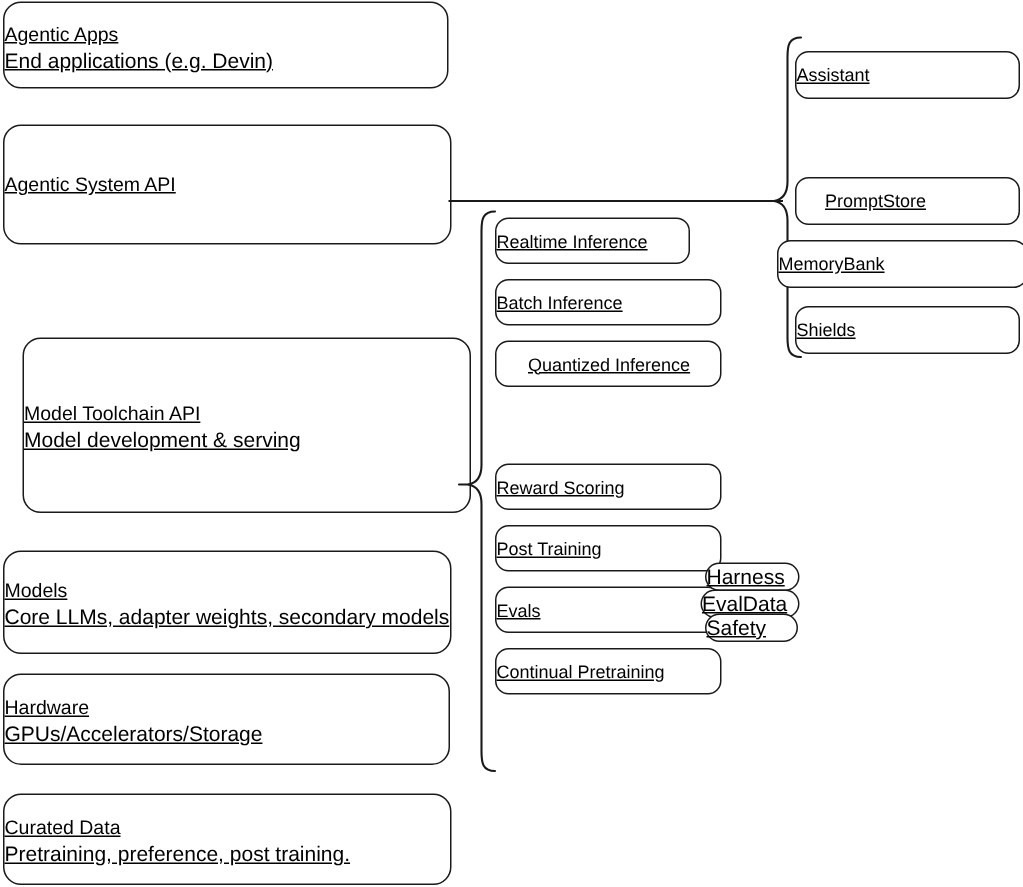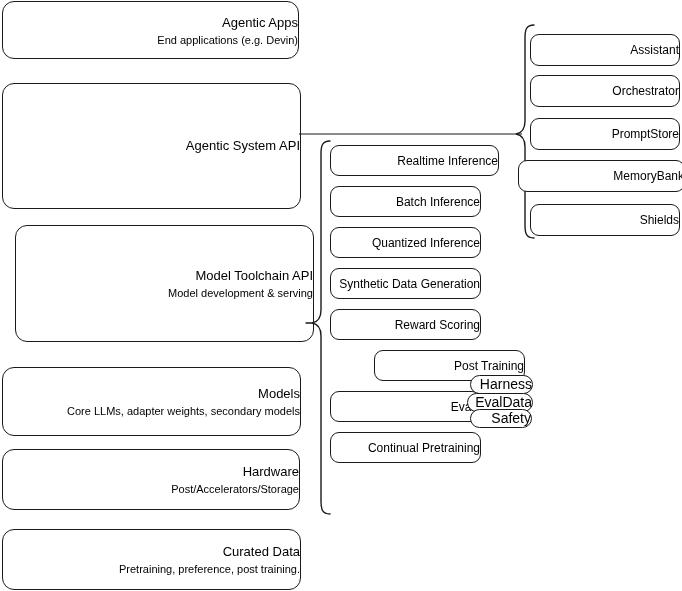--- a/index.html
+++ b/index.html
@@ -22,35 +22,36 @@
     width: 682px;
     height: 591px;
   }
   .node {
     position: absolute;
     box-sizing: border-box;
     background: #ffffff;
     border: 1px solid #1a1a1a;
     display: flex;
     flex-direction: column;
-    align-items: flex-end;
+    align-items: flex-start;
     justify-content: center;
     text-align: center;
+    text-decoration: underline;
   }
   
   .layer {
     border-radius: 12px;
   }
   .layer .title {
     font-size: 13px;
     line-height: 16px;
     color: #000;
   }
   .layer .subtitle {
-    font-size: 11px;
+    font-size: 14px;
     line-height: 12px;
     margin-top: 3px;
     color: #000;
   }
   
   .chip {
     border-radius: 9px;
     font-size: 12px;
     line-height: 14px;
   }
@@ -70,37 +71,37 @@
 </head>
 <body>
 
 <div id="canvas">
 
   <div class="node layer" style="left:2px; top:1px; width:297px; height:58px;">
     <div class="title">Agentic Apps</div>
     <div class="subtitle">End applications (e.g. Devin)</div>
   </div>
 
-  <div class="node layer" style="left:2px; top:83px; width:299px; height:126px;gap:16px;">
+  <div class="node layer" style="left:2px; top:83px; width:299px; height:80px;gap:16px;">
     <div class="title">Agentic System API</div>
   </div>
 
   <div class="node layer" style="left:15px; top:225px; width:299px; height:117px;">
     <div class="title">Model Toolchain API</div>
     <div class="subtitle">Model development &amp; serving</div>
   </div>
 
   <div class="node layer" style="left:2px; top:367px; width:299px; height:69px;">
     <div class="title">Models</div>
     <div class="subtitle">Core LLMs, adapter weights, secondary models</div>
   </div>
 
   <div class="node layer" style="left:2px; top:449px; width:298px; height:61px;">
     <div class="title">Hardware</div>
-    <div class="subtitle">Post/Accelerators/Storage</div>
+    <div class="subtitle">GPUs/Accelerators/Storage</div>
   </div>
 
   <div class="node layer" style="left:2px; top:529px; width:299px; height:61px;">
     <div class="title">Curated Data</div>
     <div class="subtitle">Pretraining, preference, post training.</div>
   </div>
 
   <div class="connector" style="left:299px; top:120px; width:225px; height:28px;">
     <svg width="225" height="28" viewBox="0 0 225 28">
       <path d="M0,14 L223,14" fill="none" stroke="#1a1a1a" stroke-width="1.2"></path>
@@ -125,36 +126,33 @@
       <path d="M22,3
                C14,3 13,8 13,16
                L13,99
                C13,107 10,111 4,112
                C10,113 13,117 13,125
                L13,203
                C13,211 14,216 22,216" fill="none" stroke="#1a1a1a" stroke-width="1.4" stroke-linecap="round"></path>
     </svg>
   </div>
 
-  <div class="node chip" style="left:330px; top:145px; width:169px; height:31px;">
+  <div class="node chip" style="left:330px; top:145px; width:130px; height:31px;">
     <span>Realtime Inference</span>
   </div>
   <div class="node chip" style="left:330px; top:186px; width:151px; height:31px;">
     <span>Batch Inference</span>
   </div>
-  <div class="node chip" style="left:330px; top:227px; width:151px; height:31px;">
+  <div class="node chip" style="left:330px; top:227px; width:151px; height:31px;padding-left:21px;">
     <span>Quantized Inference</span>
-  </div>
-  <div class="node chip" style="left:330px; top:268px; width:151px; height:31px;">
-    <span>Synthetic Data Generation</span>
   </div>
   <div class="node chip" style="left:330px; top:309px; width:151px; height:31px;">
     <span>Reward Scoring</span>
   </div>
-  <div class="node chip" style="left:330px; top:350px; width:151px; height:31px;margin-left:44px;">
+  <div class="node chip" style="left:330px; top:350px; width:151px; height:31px;">
     <span>Post Training</span>
   </div>
   <div class="node chip" style="left:330px; top:391px; width:151px; height:31px;">
     <span>Evals</span>
   </div>
   <div class="node chip" style="left:330px; top:432px; width:151px; height:31px;">
     <span>Continual Pretraining</span>
   </div>
 
   <div class="node pill" style="left:470px; top:375px; width:63px; height:19px;">
@@ -163,23 +161,20 @@
   <div class="node pill" style="left:467px; top:393px; width:66px; height:19px;">
     <span>EvalData</span>
   </div>
   <div class="node pill" style="left:470px; top:409px; width:62px; height:19px;">
     <span>Safety</span>
   </div>
 
   <div class="node chip" style="left:530px; top:34px; width:150px; height:32px;">
     <span>Assistant</span>
   </div>
-  <div class="node chip" style="left:530px; top:75px; width:150px; height:32px;">
-    <span>Orchestrator</span>
-  </div>
   <div class="node chip" style="left:530px; top:118px; width:150px; height:32px;padding-left:19px;">
     <span>PromptStore</span>
   </div>
   <div class="node chip" style="left:518px; top:160px; width:167px; height:32px;">
     <span>MemoryBank</span>
   </div>
   <div class="node chip" style="left:530px; top:204px; width:150px; height:32px;">
     <span>Shields</span>
   </div>
 

